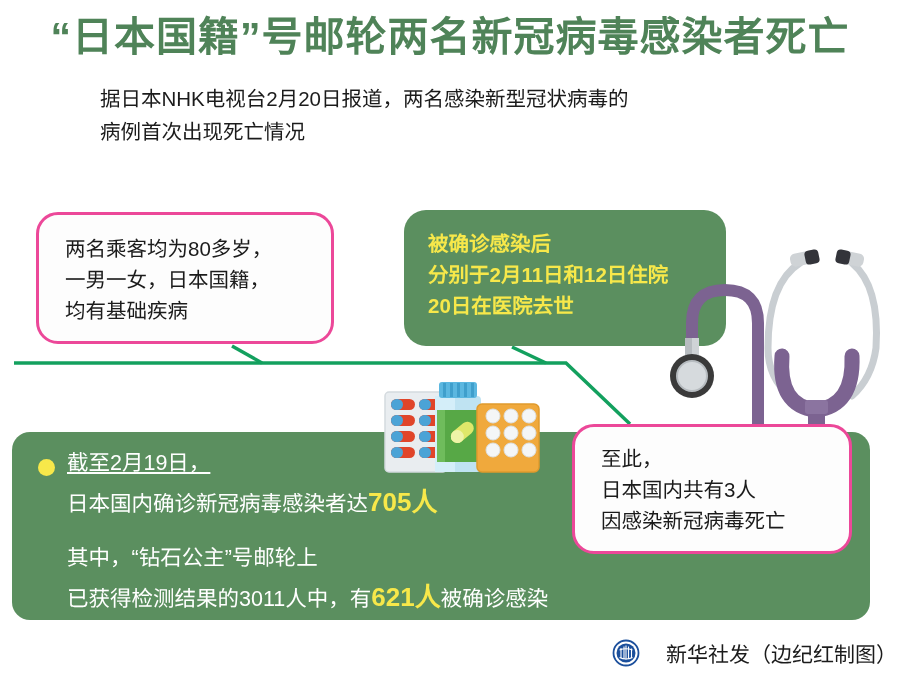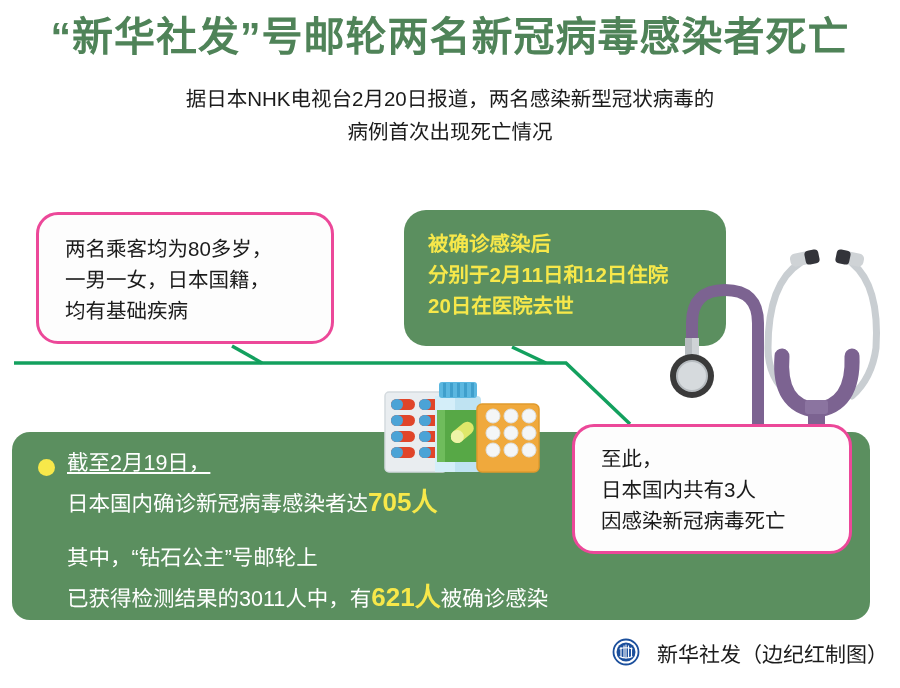--- a/index.html
+++ b/index.html
@@ -36,21 +36,21 @@
   .subtitle {
     position: absolute;
     left: 100px;
     top: 82px;
     width: 700px;
     font-size: 20.5px;
     color: #1b1b1b;
     line-height: 1.62;
     text-align: left;
   }
-  .subtitle .ln { display: block; text-align: center; }
+  .subtitle .ln { display: block; }
   .subtitle .ln.indent { text-indent: 8px; }
 
   
   #connectors {
     position: absolute;
     left: 0;
     top: 0;
     width: 900px;
     height: 688px;
     pointer-events: none;
@@ -158,35 +158,35 @@
   
   #pills { position: absolute; left: 383px; top: 374px; width: 176px; height: 100px; }
   #stethoscope { position: absolute; left: 640px; top: 228px; width: 260px; height: 260px; }
 
   
   #credit {
     position: absolute;
     left: 612px;
     top: 638px;
     display: flex;
-    align-items: flex-start;
-    gap: 17px;
+    align-items: center;
+    gap: 26px;
   }
   #credit .credit-text {
     font-size: 21px;
     color: #1b1b1b;
     white-space: nowrap;
   }
 </style>
 </head>
 <body>
 
 <div id="page">
 
-  <div class="title">“新华社发”号邮轮两名新冠病毒感染者死亡</div>
+  <div class="title">“日本国籍”号邮轮两名新冠病毒感染者死亡</div>
 
   <div class="subtitle">
     <span class="ln">据日本NHK电视台2月20日报道，两名感染新型冠状病毒的</span>
     <span class="ln">病例首次出现死亡情况</span>
   </div>
 
   <svg id="connectors" viewBox="0 0 900 688">
 
     <path d="M 14 363 L 536 363" stroke="#13a05e" stroke-width="3.5" fill="none"></path>
 

